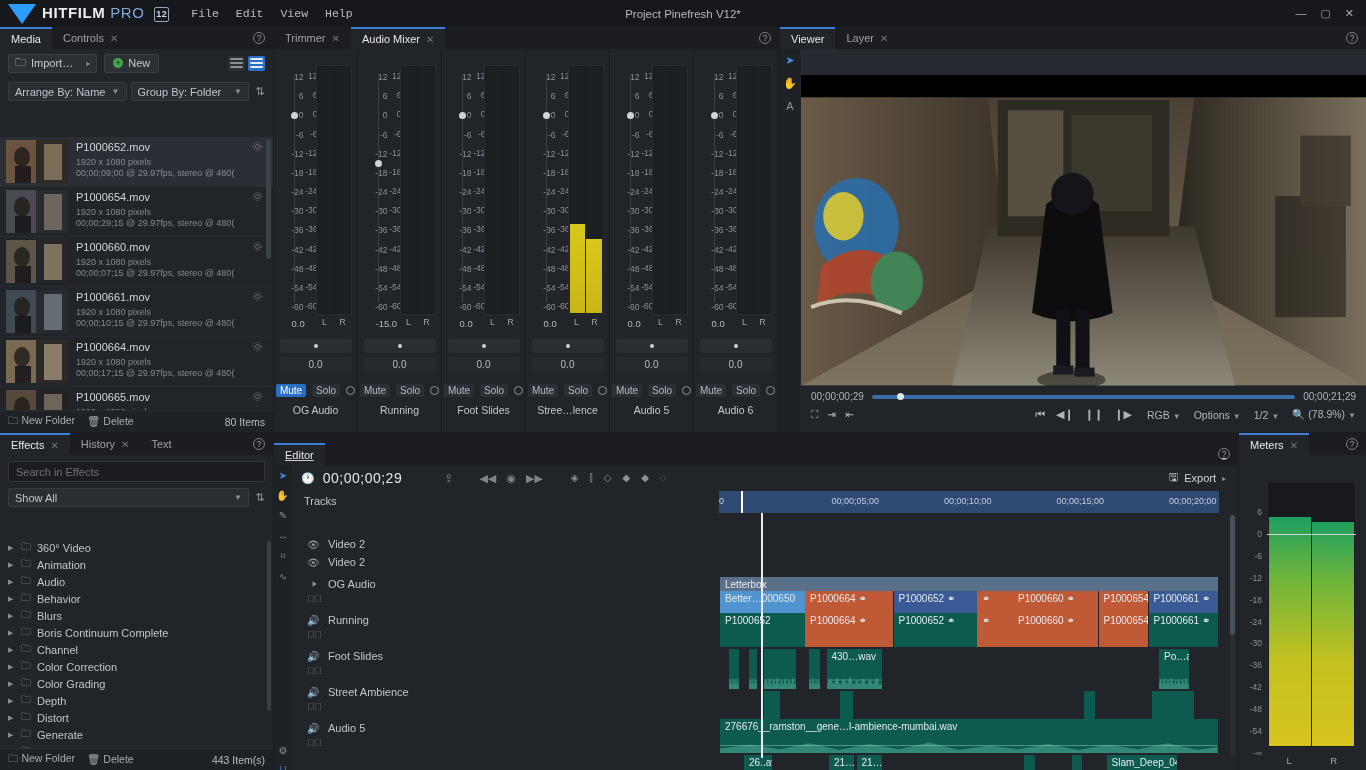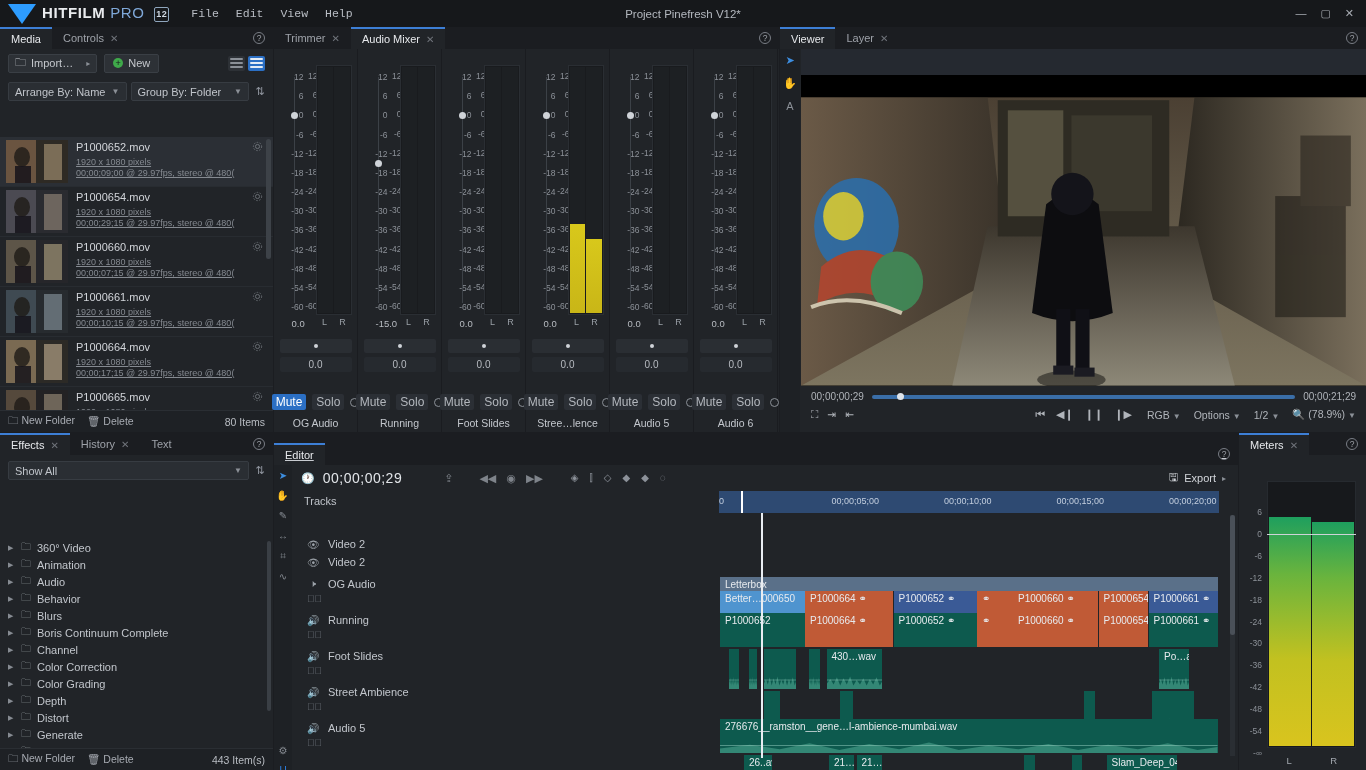--- a/index.html
+++ b/index.html
@@ -82,21 +82,21 @@
     flex:1; height:19px; background:#2a2e33; border:1px solid #373c42; border-radius:2px;
     display:flex; align-items:center; padding:0 6px; color:#c0c4ca; font-size:11px;
   }
   .ddl .car { margin-left:auto; font-size:8px; color:#8b9097; }
   .sorticon { width:14px;text-align:center;color:#9196a0;font-size:11px; }
   .media-list { position:absolute; top:110px; bottom:22px; left:0; right:0; overflow:hidden; background:#212428;}
   .mitem { height:50px; display:flex; border-bottom:1px solid #282c31; padding:3px 0 0 6px; position:relative;}
   .mitem.sel { background:#2b2f35; }
   .thumb { width:62px;height:43px;background:#3a3f45; flex:none; margin-right:8px; position:relative; overflow:hidden;}
   .mi-name { font-size:11px;color:#d2d5da;padding-top:1px; }
-  .mi-meta { font-size:9px;color:#858a91; line-height:11px; padding-top:4px;text-decoration:underline;}
+  .mi-meta { font-size:9px;color:#858a91; line-height:11px; padding-top:4px;}
   .gear {
     position:absolute; right:10px; top:4px; width:11px;height:11px;opacity:.6;
   }
   .media-foot, .fx-foot {
     position:absolute; bottom:0; left:0; right:0; height:22px; background:#1e2125;
     display:flex; align-items:center; gap:12px; padding:0 8px; font-size:10.5px; color:#a7abb2;
     border-top:1px solid #2a2e33;
   }
   .media-foot .count, .fx-foot .count { margin-left:auto; color:#b8bcc2; }
 
@@ -122,21 +122,21 @@
   .mfill { position:absolute; bottom:0; left:0; right:0; background:linear-gradient(to top,#c9b617,#d8c81b); }
   .mticks { position:absolute; left:0; top:10px; height:250px; width:10px; }
   .mt { position:absolute; font-size:8.5px; color:#8d9299; right:0;}
   .peaknum { position:absolute; top:-10px; font-size:8.5px; color:#9aa0a7; }
   .lr-row { position:absolute; bottom:-12px; left:8px; right:0; display:flex; font-size:9px; color:#9aa0a7;}
   .lr-row span { flex:1; text-align:center; }
   .gainval { position:absolute; left:2px; bottom:-12px; font-size:9.5px; color:#b7bbc1; }
   .panrow { width:72px; height:14px; background:#2a2e33; border-radius:2px; margin-top:14px; position:relative; }
   .pandot { position:absolute; left:50%; top:5px; width:4px;height:4px;border-radius:50%;background:#cfd3d8; margin-left:-2px;}
   .valrow { width:72px; height:15px; background:#262a2f; border-radius:2px; margin-top:4px; display:flex; align-items:center; justify-content:center; font-size:10px; color:#b7bbc1;}
-  .msrow { display:flex; align-items:center; gap:6px; margin-top:22px; font-size:12px; color:#b3b7bd;}
+  .msrow { display:flex; align-items:center; gap:6px; margin-top:12px; font-size:10px; color:#b3b7bd;}
   .msrow .bx { padding:1px 4px; border-radius:2px; background:#2b2f35;}
   .msrow .bx.on { background:#2b6fc4; color:#fff; }
   .rec-o { width:9px;height:9px;border-radius:50%;border:1px solid #8b9097;}
   .chan-name { margin-top:7px; font-size:10.5px; color:#c3c7cd; }
 
   
   #viewPanel { left:780px; top:27px; width:586px; height:405px; }
   .viewbody { position:absolute; top:22px; left:0;right:0;bottom:0; background:#212428;}
   .vtools { position:absolute; left:0; top:0; width:20px; bottom:0; background:#1e2125; display:flex; flex-direction:column; align-items:center; padding-top:5px; gap:10px;}
   .vtools i { font-size:11px; color:#8b9097; font-style:normal;}
@@ -907,20 +907,23 @@
         <span class="x">✕</span>
       </div>
       <div class="tab">
         <span>Text</span>
       </div>
       <div class="helpico">
           <div class="qmark">?</div>
         </div>
     </div>
     <div class="fx-body">
+      <div class="fx-search">
+        <span>Search in Effects</span>
+      </div>
       <div class="showall-row">
         <div class="ddl">
           <span>Show All</span>
           <span class="car">▼</span>
         </div>
         <div class="sorticon">⇅</div>
       </div>
       <div class="fx-list" id="fxList">
           <div class="fxrow">
             <span class="tri">▶</span>

